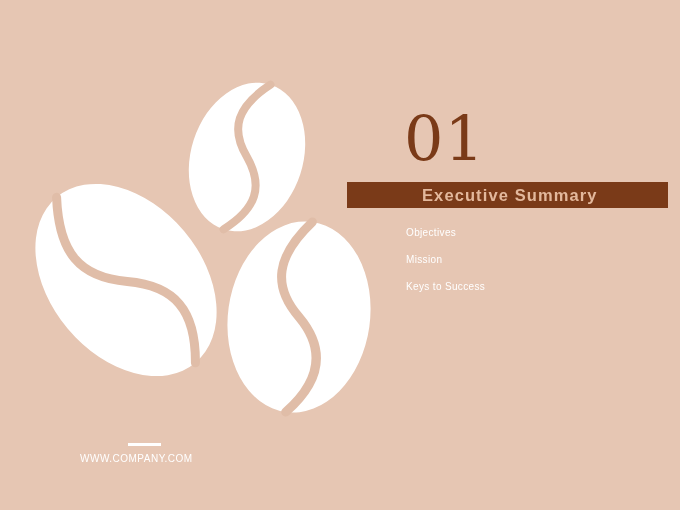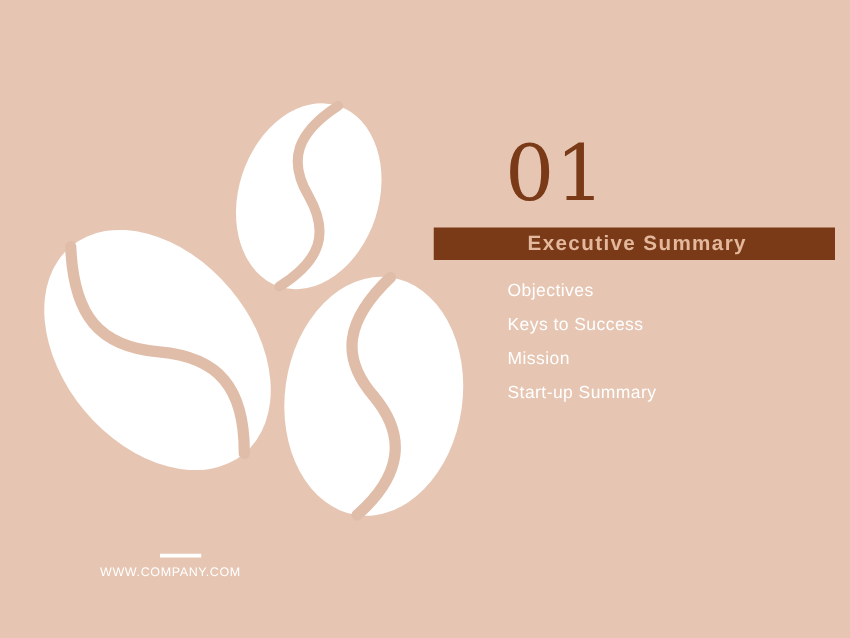--- a/index.html
+++ b/index.html
@@ -73,21 +73,21 @@
 
   #agenda-list {
     position: absolute;
     left: 59px;
     top: 118px;
     list-style: none;
     margin: 0;
     padding: 0;
   }
   #agenda-list li {
-    font-size: 14px;
+    font-size: 10px;
     line-height: 13px;
     color: #ffffff;
     letter-spacing: 0.35px;
     margin: 0 14px 14px 0;
     white-space: nowrap;
   }
 
   
   #footer {
     position: absolute;
@@ -140,23 +140,22 @@
   <div id="content">
 
     <div id="section-number">01</div>
 
     <div id="title-bar"></div>
 
     <div id="title-text">Executive Summary</div>
 
     <ul id="agenda-list">
       <li>Objectives</li>
+      <li>Mission</li>
       <li>Keys to Success</li>
-      <li>Mission</li>
-      <li>Start-up Summary</li>
     </ul>
   </div>
 
   <div id="footer">
     <div id="footer-rule"></div>
     <div id="footer-url">WWW.COMPANY.COM</div>
   </div>
 
 </div>
 

